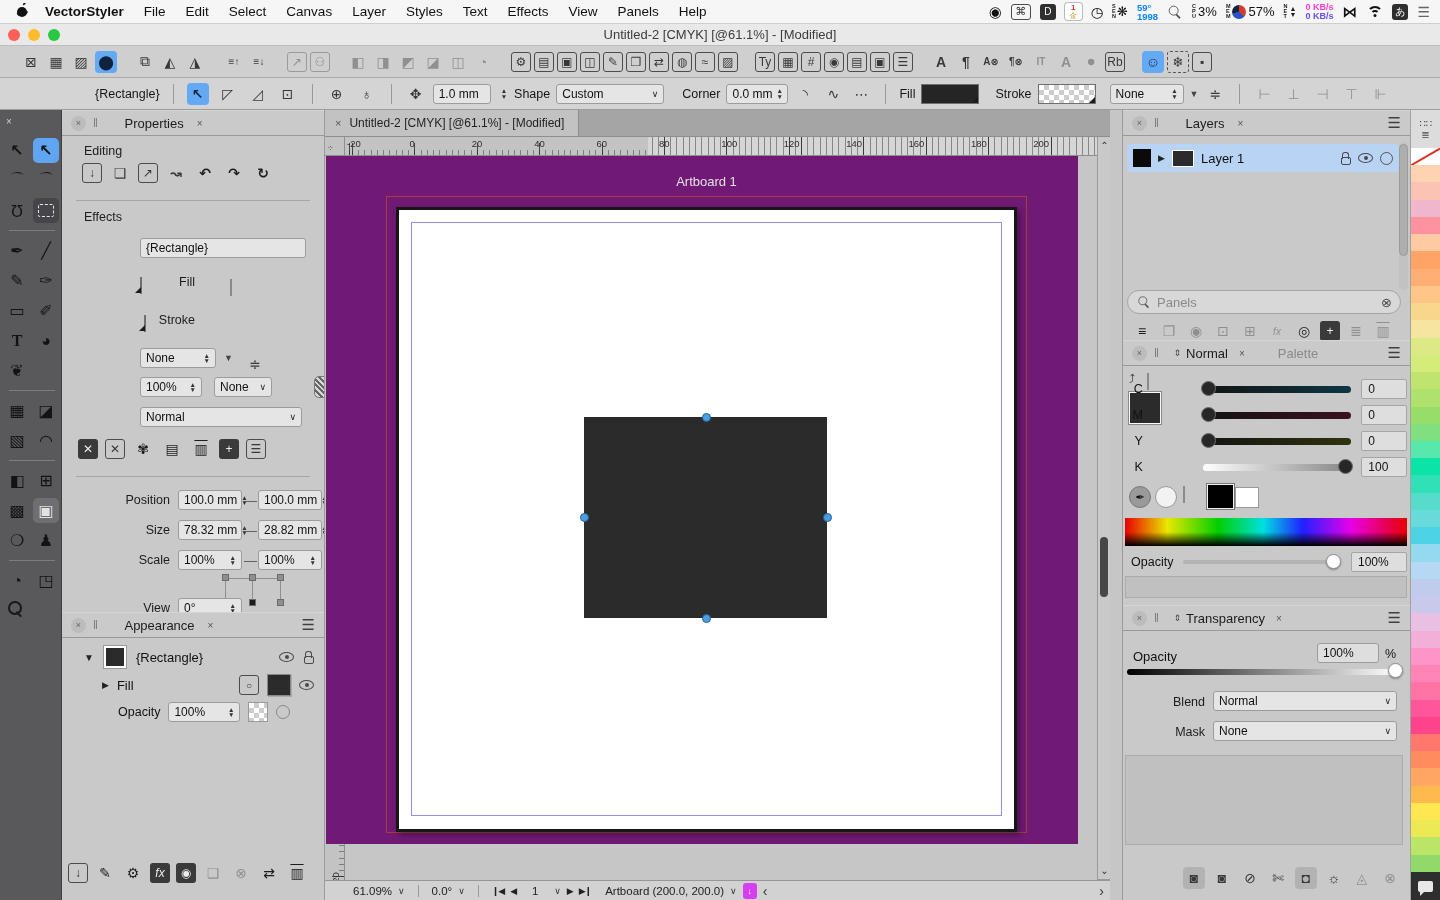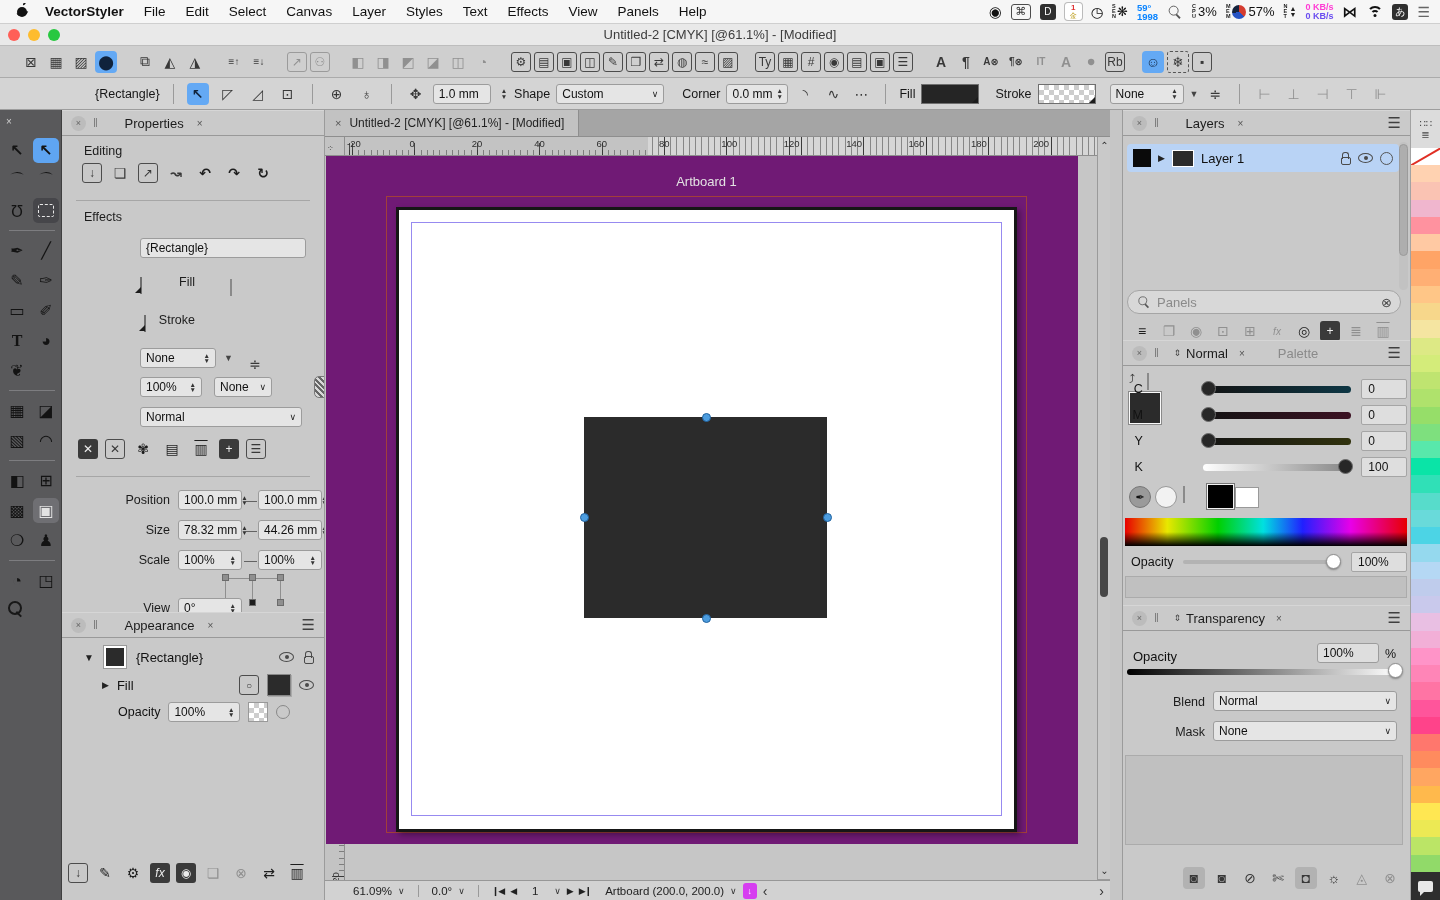--- a/index.html
+++ b/index.html
@@ -488,21 +488,21 @@
         <span class="val">100.0 mm</span>
         <span class="stp"></span>
       </span>
     <span class="rlab" style="left:38px;top:413px">Size</span>
     <span class="field abs" style="left:116px;top:410px;width:64px">
         <span class="val">78.32 mm</span>
         <span class="stp"></span>
       </span>
     <span class="abs" style="left:182px;top:413px;color:#555">—</span>
     <span class="field abs" style="left:196px;top:410px;width:64px">
-        <span class="val">44.26 mm</span>
+        <span class="val">28.82 mm</span>
         <span class="stp"></span>
       </span>
     <span class="rlab" style="left:38px;top:443px">Scale</span>
     <span class="field abs" style="left:116px;top:440px;width:64px">
         <span class="val">100%</span>
         <span class="stp"></span>
       </span>
     <span class="abs" style="left:182px;top:443px;color:#555">—</span>
     <span class="field abs" style="left:196px;top:440px;width:64px">
         <span class="val">100%</span>

